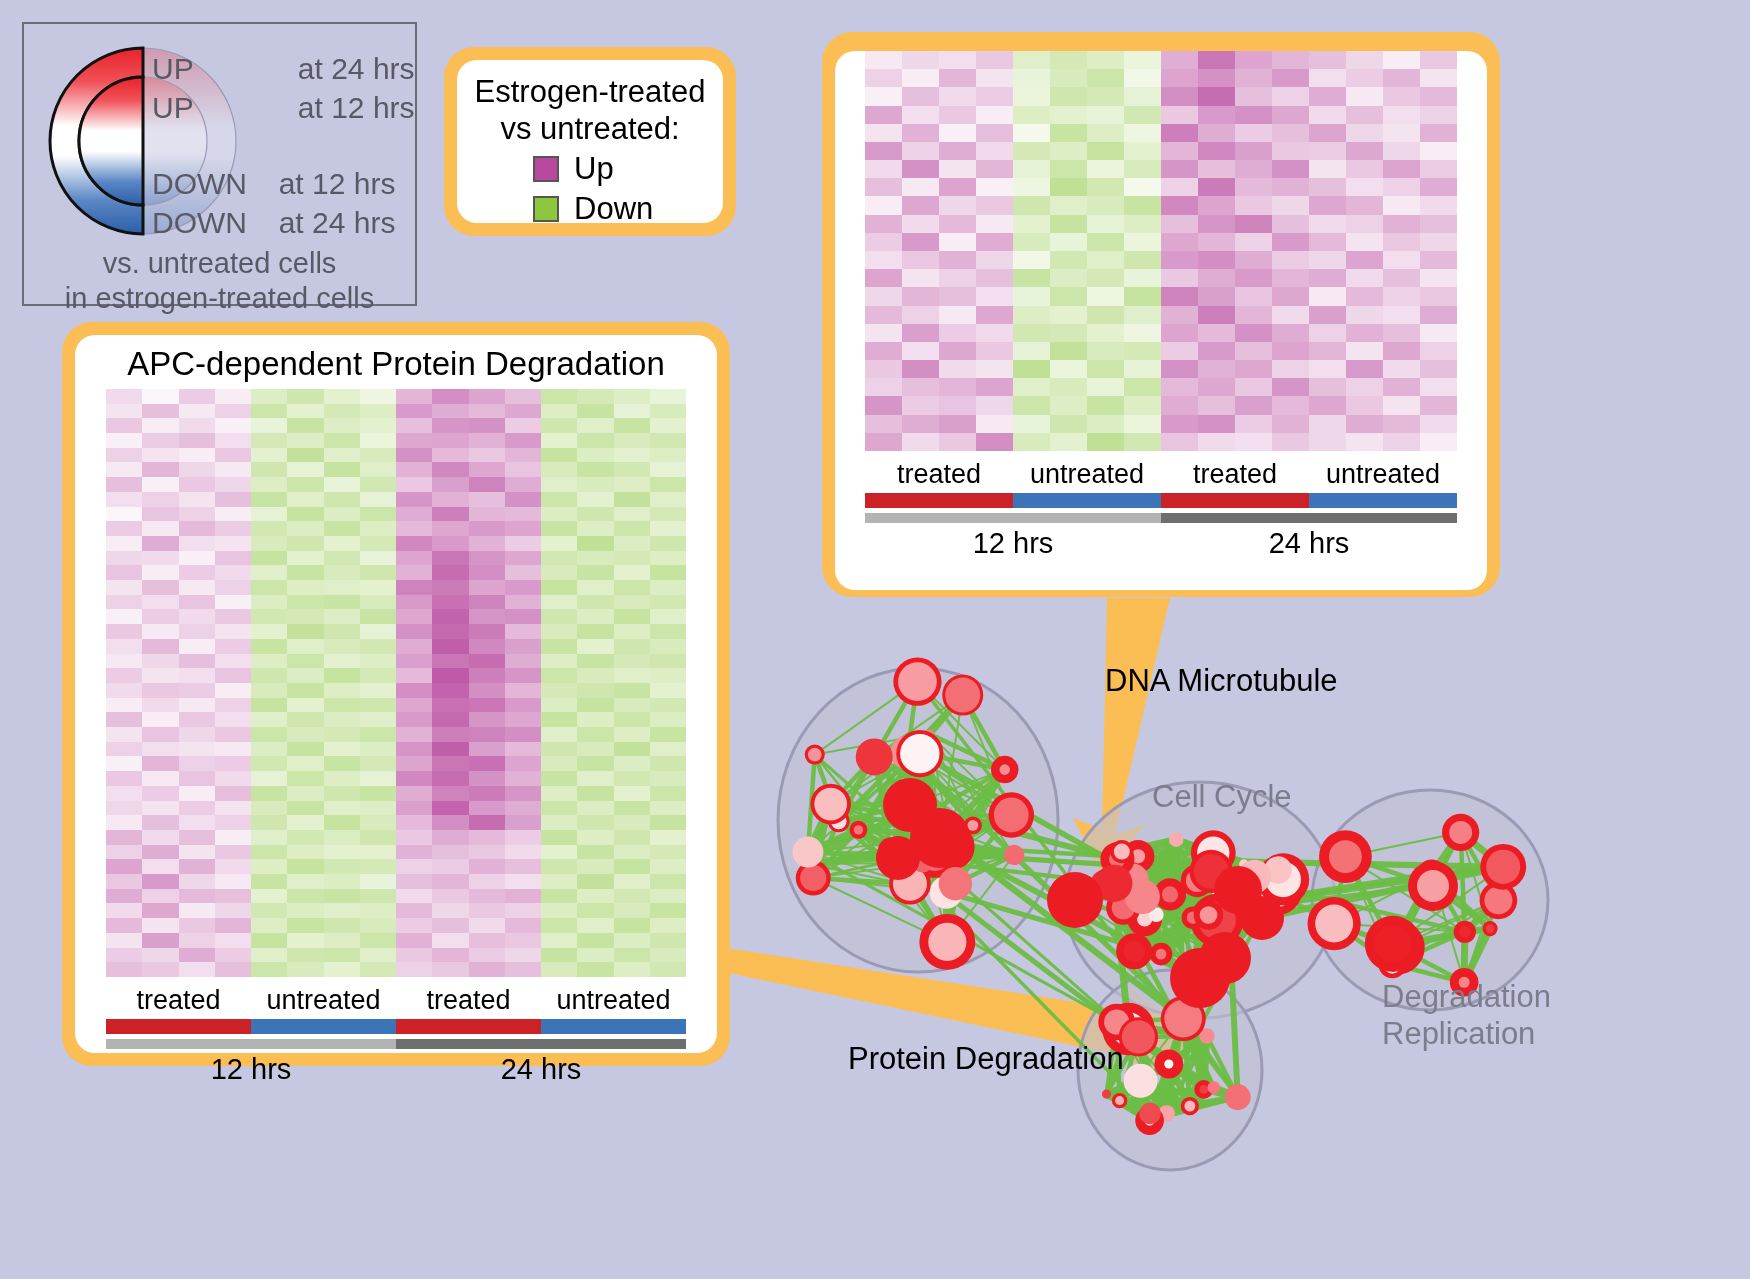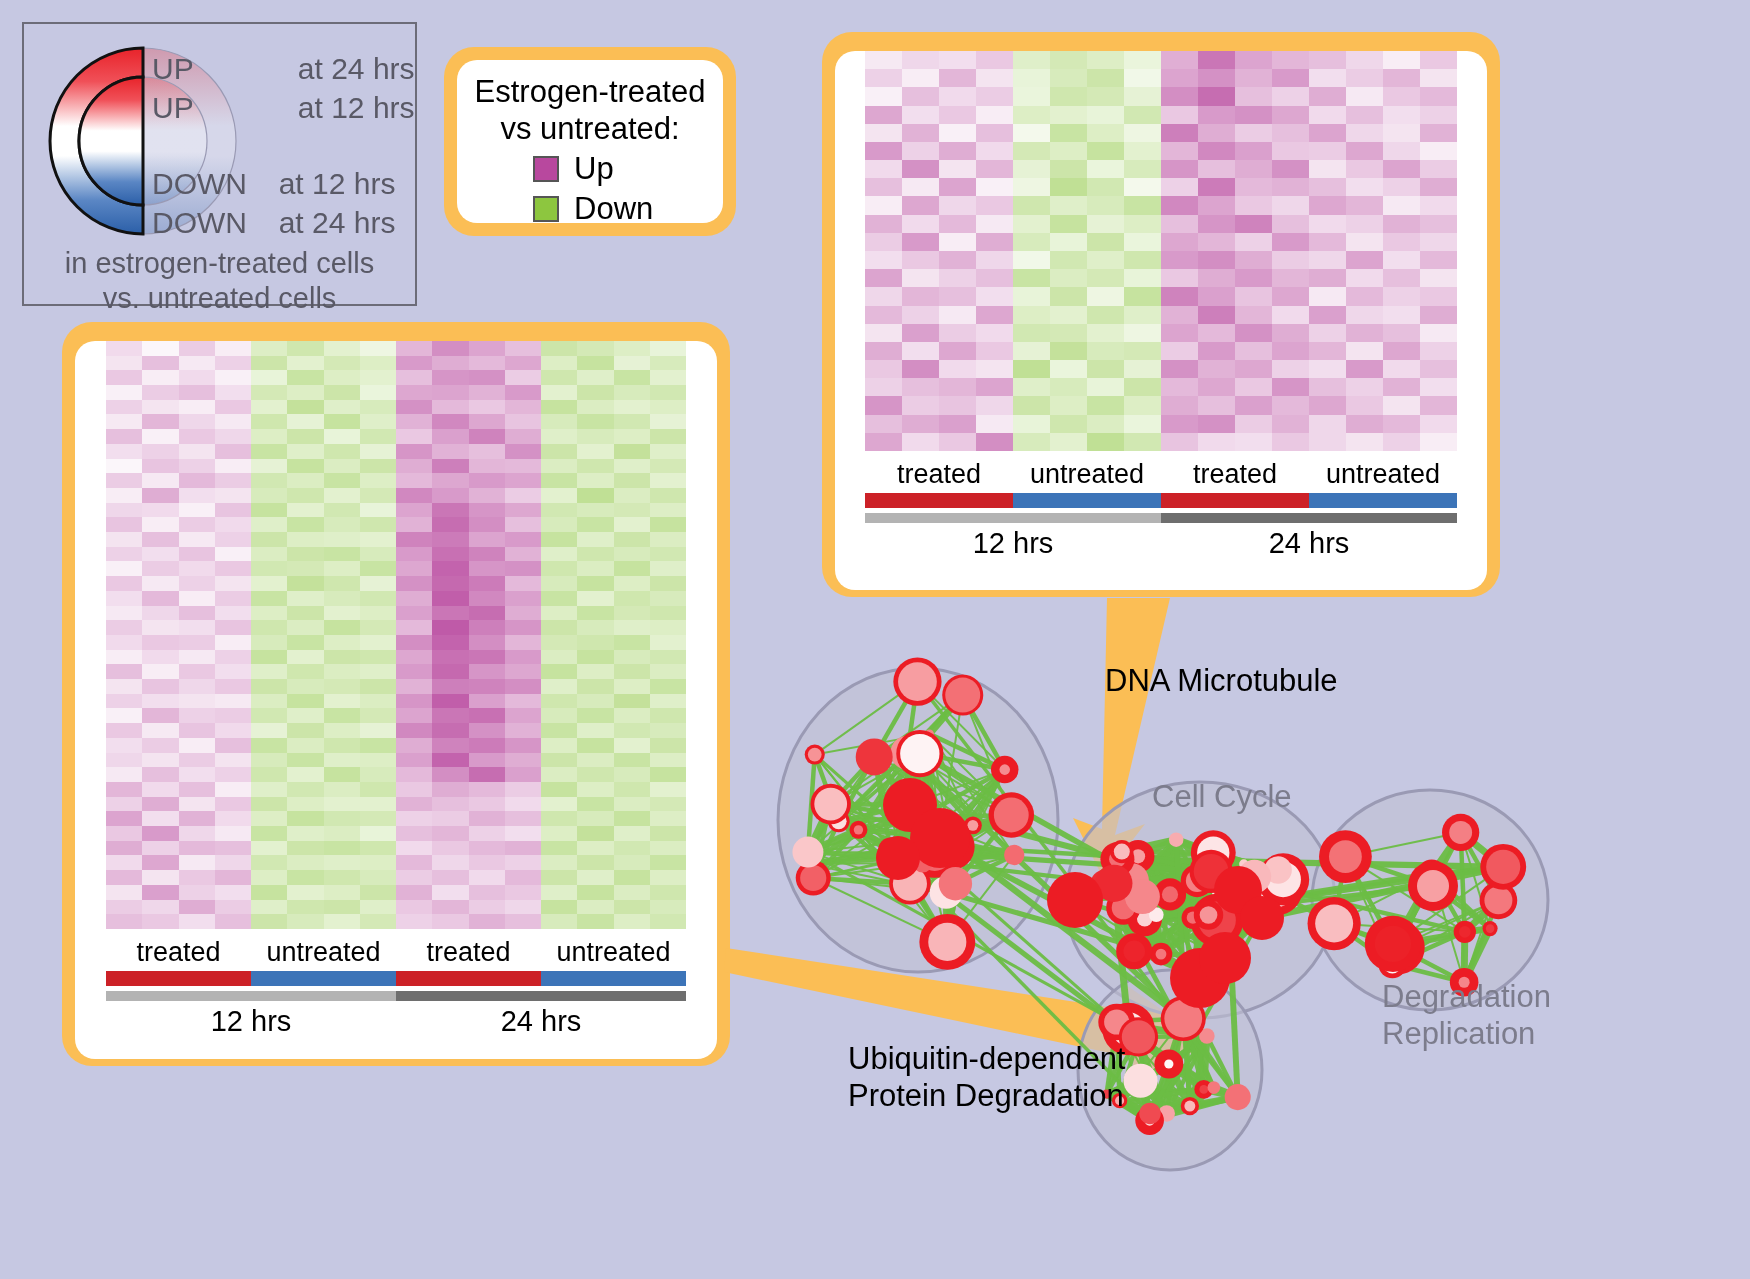--- a/index.html
+++ b/index.html
@@ -120,22 +120,22 @@
     <span style="display:inline-block;width:15px;"></span>
     <span>at 12 hrs</span>
   </div>
   <div class="legend-row" style="left:128px;top:182px;">
     <span>DOWN</span>
     <span style="display:inline-block;width:15px;"></span>
     <span>at 24 hrs</span>
   </div>
 
   <div class="legend-sub" style="top:222px;">
+    <div>vs. untreated cells</div>
     <div>in estrogen-treated cells</div>
-    <div>vs. untreated cells</div>
   </div>
 </div>
 
 <div class="abs panel" id="estrogen-legend">
   <div class="panel-inner">
     <div class="est-title">
       <div>Estrogen-treated</div>
       <div>vs untreated:</div>
     </div>
     <div class="est-item">
@@ -523,20 +523,21 @@
       </div>
     <div class="hrs-row" id="hh0" style="width: 592px;">
         <div class="hrs" style="flex: 1 1 0%;">12 hrs</div>
         <div class="hrs" style="flex: 1 1 0%;">24 hrs</div>
       </div>
   </div>
 </div>
 
 <div class="abs panel" id="apc-panel">
   <div class="panel-inner">
+    <div class="hm-title">APC-dependent Protein Degradation</div>
     <div class="hm-grid" id="hm1" style="width: 580px; height: 588px; grid-template-columns: repeat(16, 1fr); grid-template-rows: repeat(40, 1fr); margin-top: 6px;">
         <div class="hm-cell" style="background: rgb(241, 218, 236);"></div>
         <div class="hm-cell" style="background: rgb(251, 246, 250);"></div>
         <div class="hm-cell" style="background: rgb(235, 204, 228);"></div>
         <div class="hm-cell" style="background: rgb(248, 237, 245);"></div>
         <div class="hm-cell" style="background: rgb(221, 238, 197);"></div>
         <div class="hm-cell" style="background: rgb(207, 231, 174);"></div>
         <div class="hm-cell" style="background: rgb(227, 241, 207);"></div>
         <div class="hm-cell" style="background: rgb(238, 246, 226);"></div>
         <div class="hm-cell" style="background: rgb(227, 182, 216);"></div>
@@ -2182,16 +2183,15 @@
       </g>
   </svg>
 
   <div class="netlabel" style="left:335px;top:62px;color:#000;">DNA Microtubule</div>
   <div class="netlabel" style="left:382px;top:178px;color:#7c7c8c;">Cell Cycle</div>
   <div class="netlabel" style="left:612px;top:378px;color:#7c7c8c;text-align:left;">
     <div>Degradation</div>
     <div>Replication</div>
   </div>
   <div class="netlabel" style="left:78px;top:440px;color:#000;text-align:left;">
-    <div>Ubiquitin-dependent</div>
     <div>Protein Degradation</div>
   </div>
 </div>
 
 </body></html>

